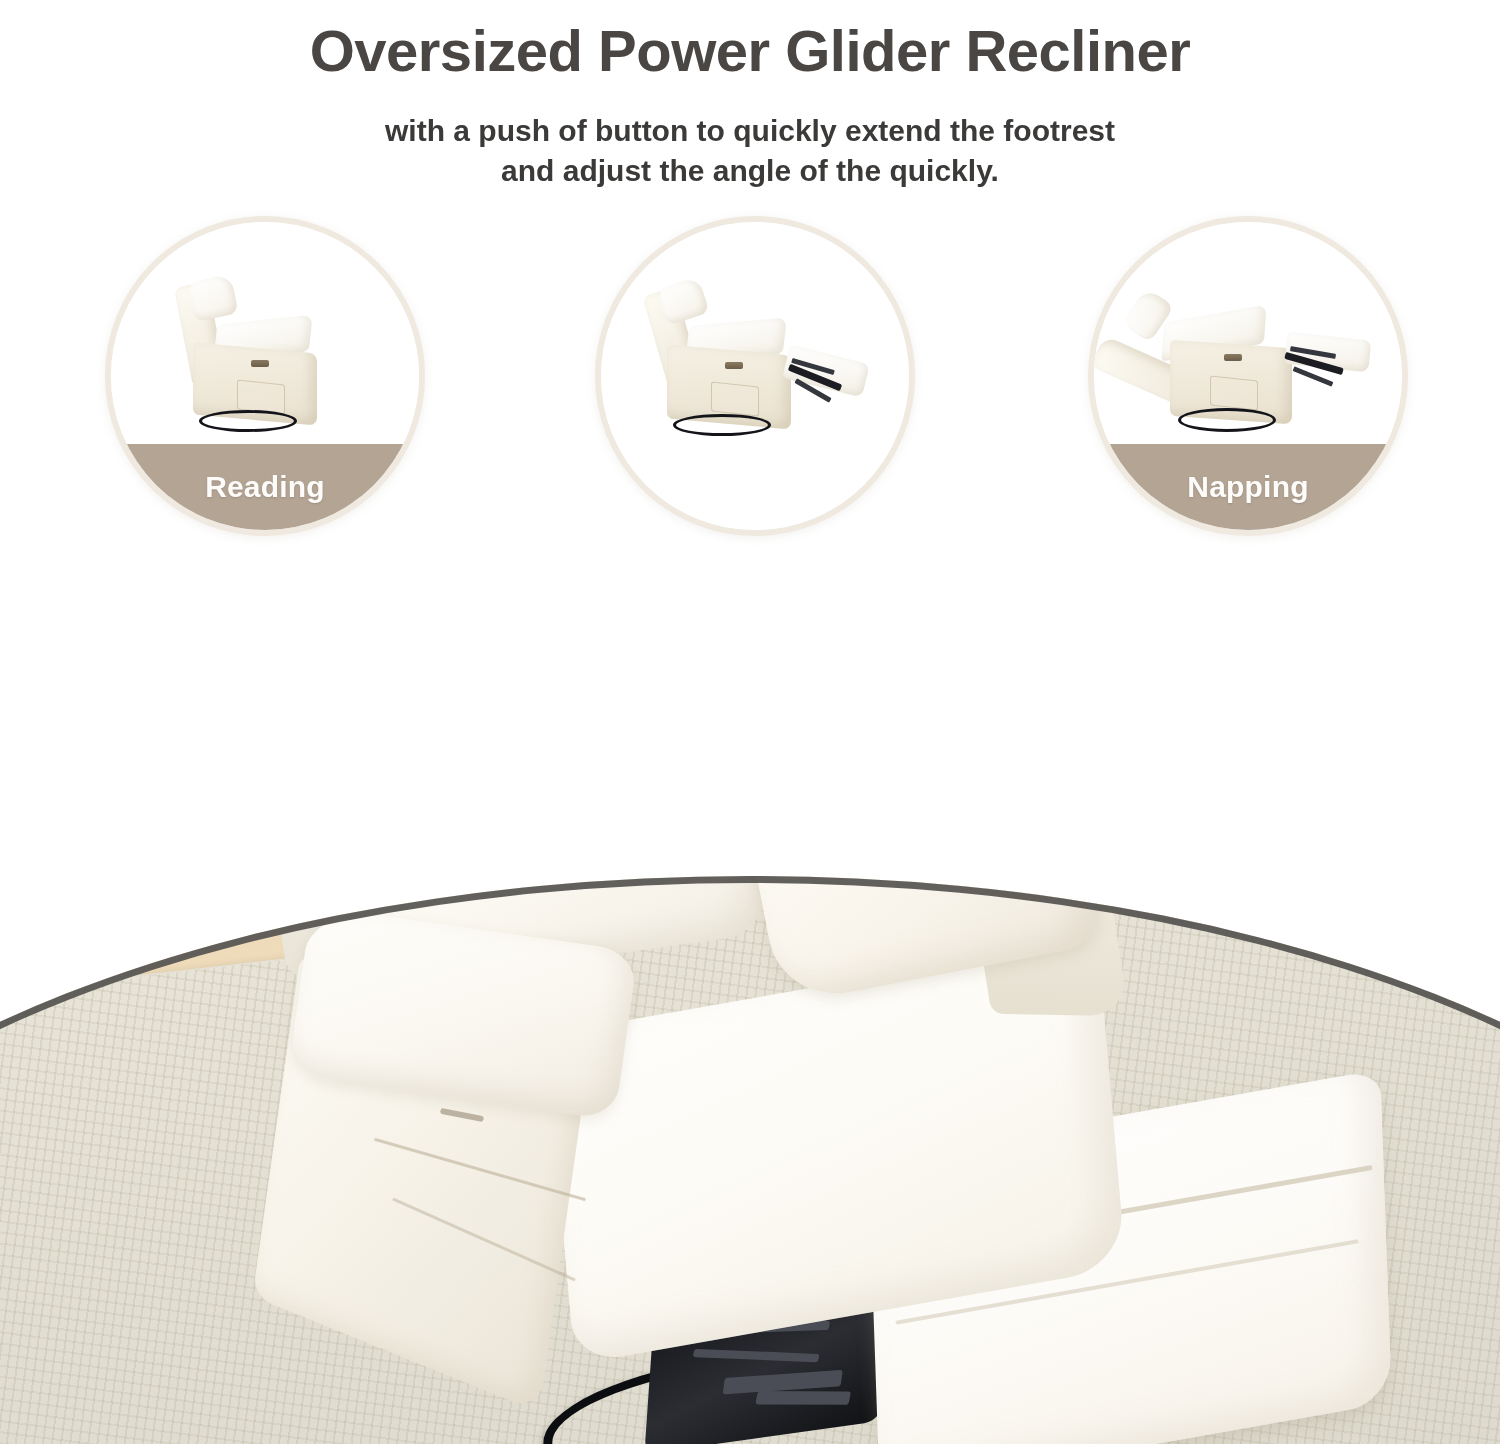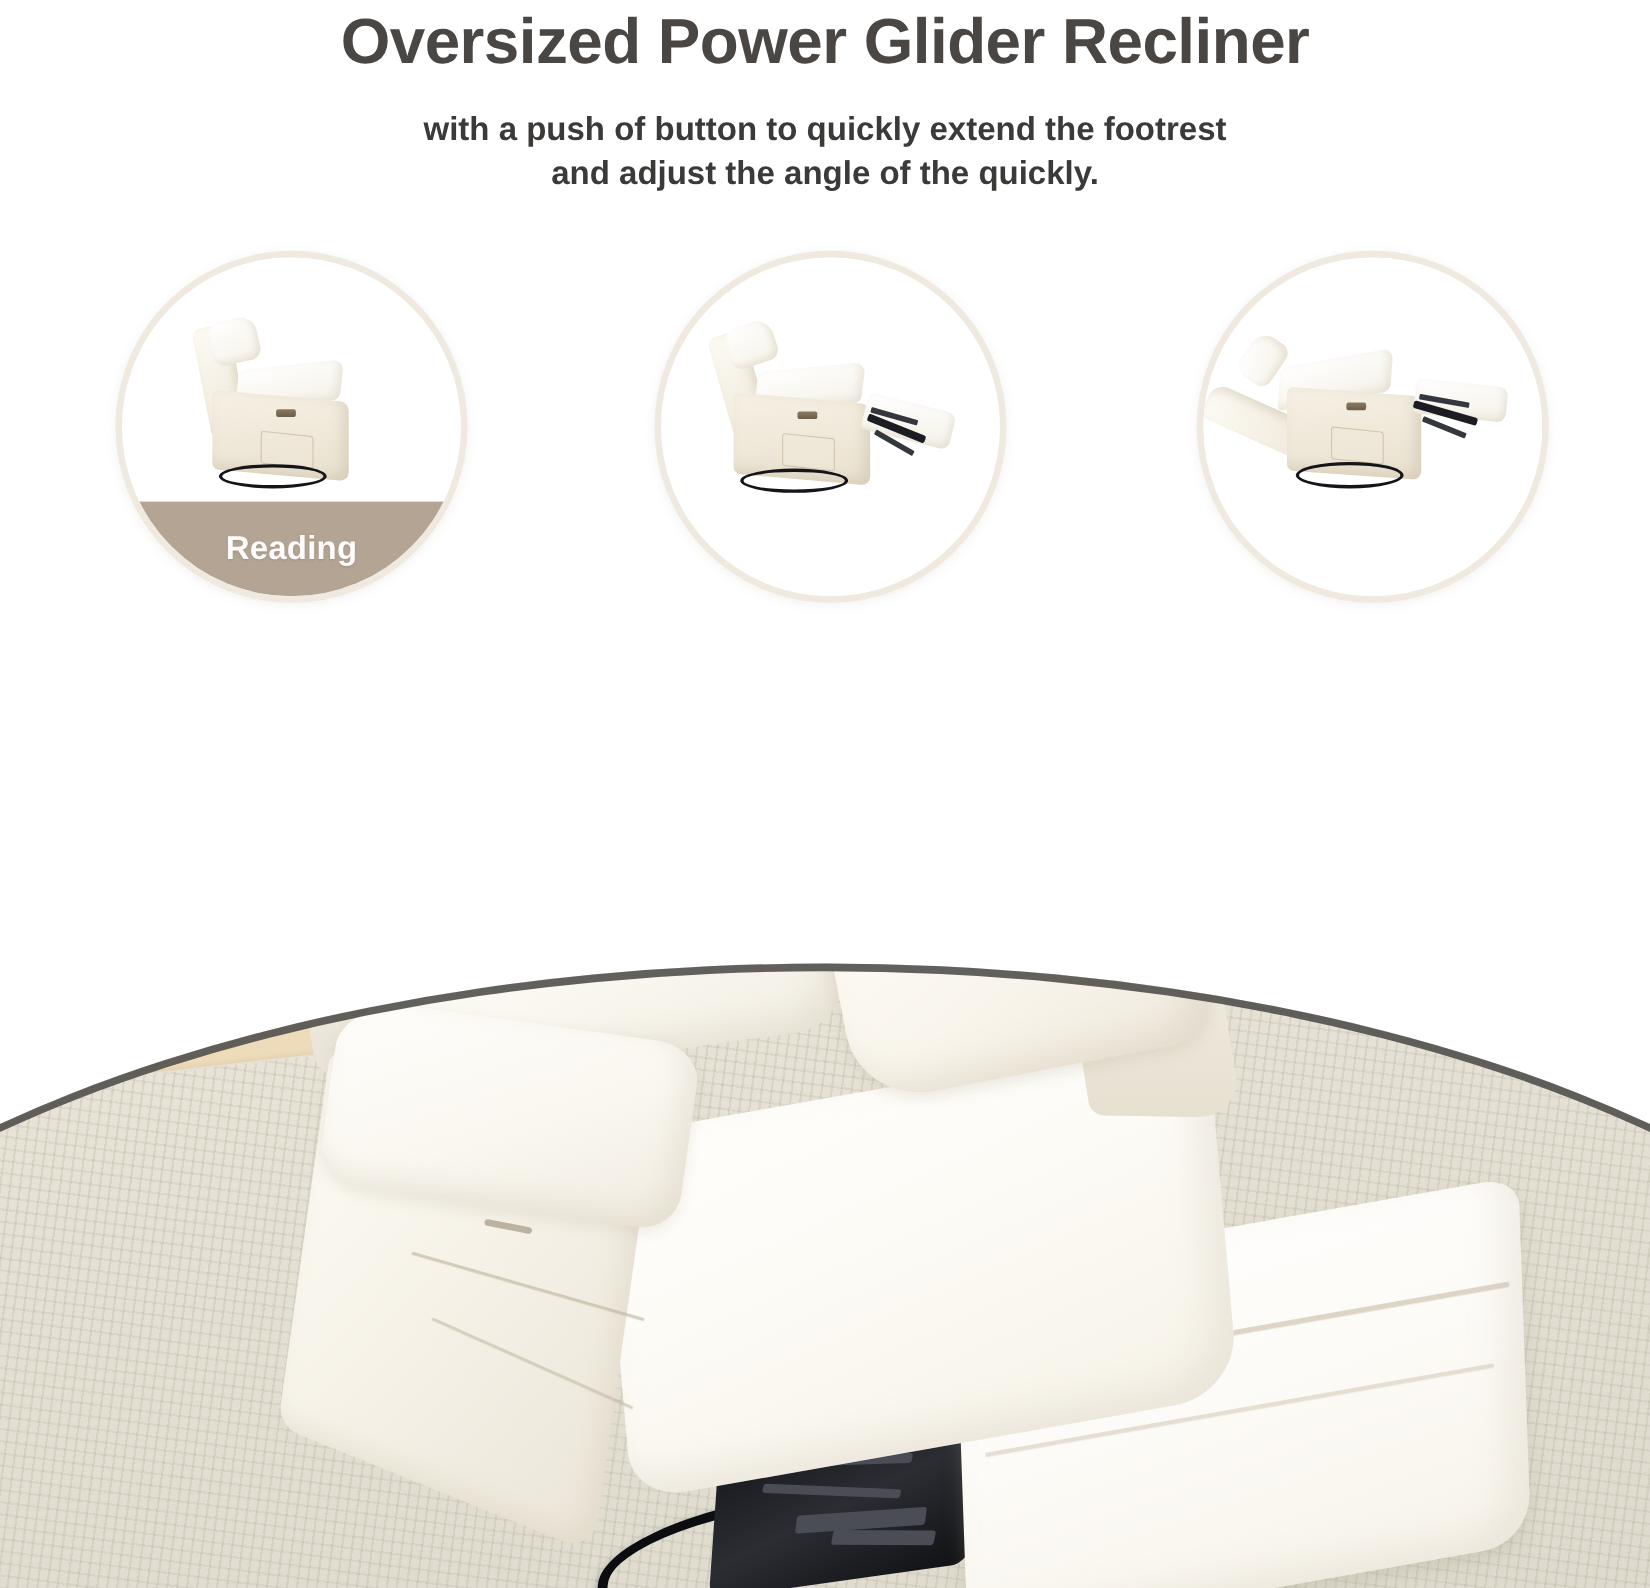--- a/index.html
+++ b/index.html
@@ -4,21 +4,21 @@
 <style>
   * { margin:0; padding:0; box-sizing:border-box; }
   html,body { background:#fff; }
   body {
     width:1500px; height:1444px;
     font-family:"Liberation Sans", sans-serif;
     overflow:hidden; position:relative;
   }
 
   
-  #header { position:absolute; top:0; left:0; width:1500px; height:200px; z-index:60; }
+  #header { position:absolute; top:13px; left:0; width:1500px; height:200px; z-index:60; }
   #main-title {
     position:absolute; top:4px; left:0; width:1500px;
     text-align:center;
     font-size:58px; font-weight:bold; letter-spacing:-0.5px;
     color:#4a4644;
   }
   #subtitle {
     position:absolute; top:98px; left:0; width:1500px;
     text-align:center;
     font-size:30px; font-weight:600; line-height:1.32;
@@ -278,21 +278,21 @@
   }
   .swivel-ring {
     left:262px; top:800px; width:400px; height:130px;
     border:9px solid #0c0d10;
     border-radius:50%;
     transform:rotate(-7deg);
     box-shadow:0 4px 10px rgba(0,0,0,.32);
   }
 
   
-  #callouts { position:absolute; left:0; top:12px; width:1500px; height:560px; z-index:50;text-decoration:underline; }
+  #callouts { position:absolute; left:0; top:0; width:1500px; height:560px; z-index:50;text-decoration:underline; }
   .bubble {
     position:absolute; width:320px; height:320px; border-radius:50%;
     background:#ffffff;
     border:6px solid #efe9e0;
     overflow:hidden;
     box-shadow:0 2px 10px rgba(150,140,125,.12);
   }
   .bubble-band {
     position:absolute; left:0; bottom:0; width:100%; height:86px;
     background:#b3a494;
@@ -502,15 +502,18 @@
       <div class="mini m-seat" style="left:68px;top:92px;width:104px;height:38px;transform:rotate(-10deg) skewX(-14deg);"></div>
       <div class="mini m-body" style="left:76px;top:122px;width:122px;height:76px;transform:skewY(4deg);"></div>
       <div class="mini m-btn" style="left:130px;top:132px;width:18px;height:7px;"></div>
       <div class="mini m-pocket" style="left:116px;top:156px;width:48px;height:30px;transform:skewY(6deg);"></div>
       <div class="mini m-foot" style="left:192px;top:114px;width:84px;height:32px;transform:rotate(6deg);"></div>
       <div class="mini m-mech" style="left:190px;top:138px;width:60px;height:7px;transform:rotate(16deg);"></div>
       <div class="mini m-mech-l" style="left:196px;top:128px;width:46px;height:5px;transform:rotate(10deg);"></div>
       <div class="mini m-mech-l" style="left:198px;top:152px;width:42px;height:5px;transform:rotate(22deg);"></div>
       <div class="mini m-base-ring" style="left:84px;top:186px;width:98px;height:24px;"></div>
     </div>
+    <div class="bubble-band">
+      <span class="bubble-label">Napping</span>
+    </div>
   </div>
 
 </div>
 
 </body></html>

